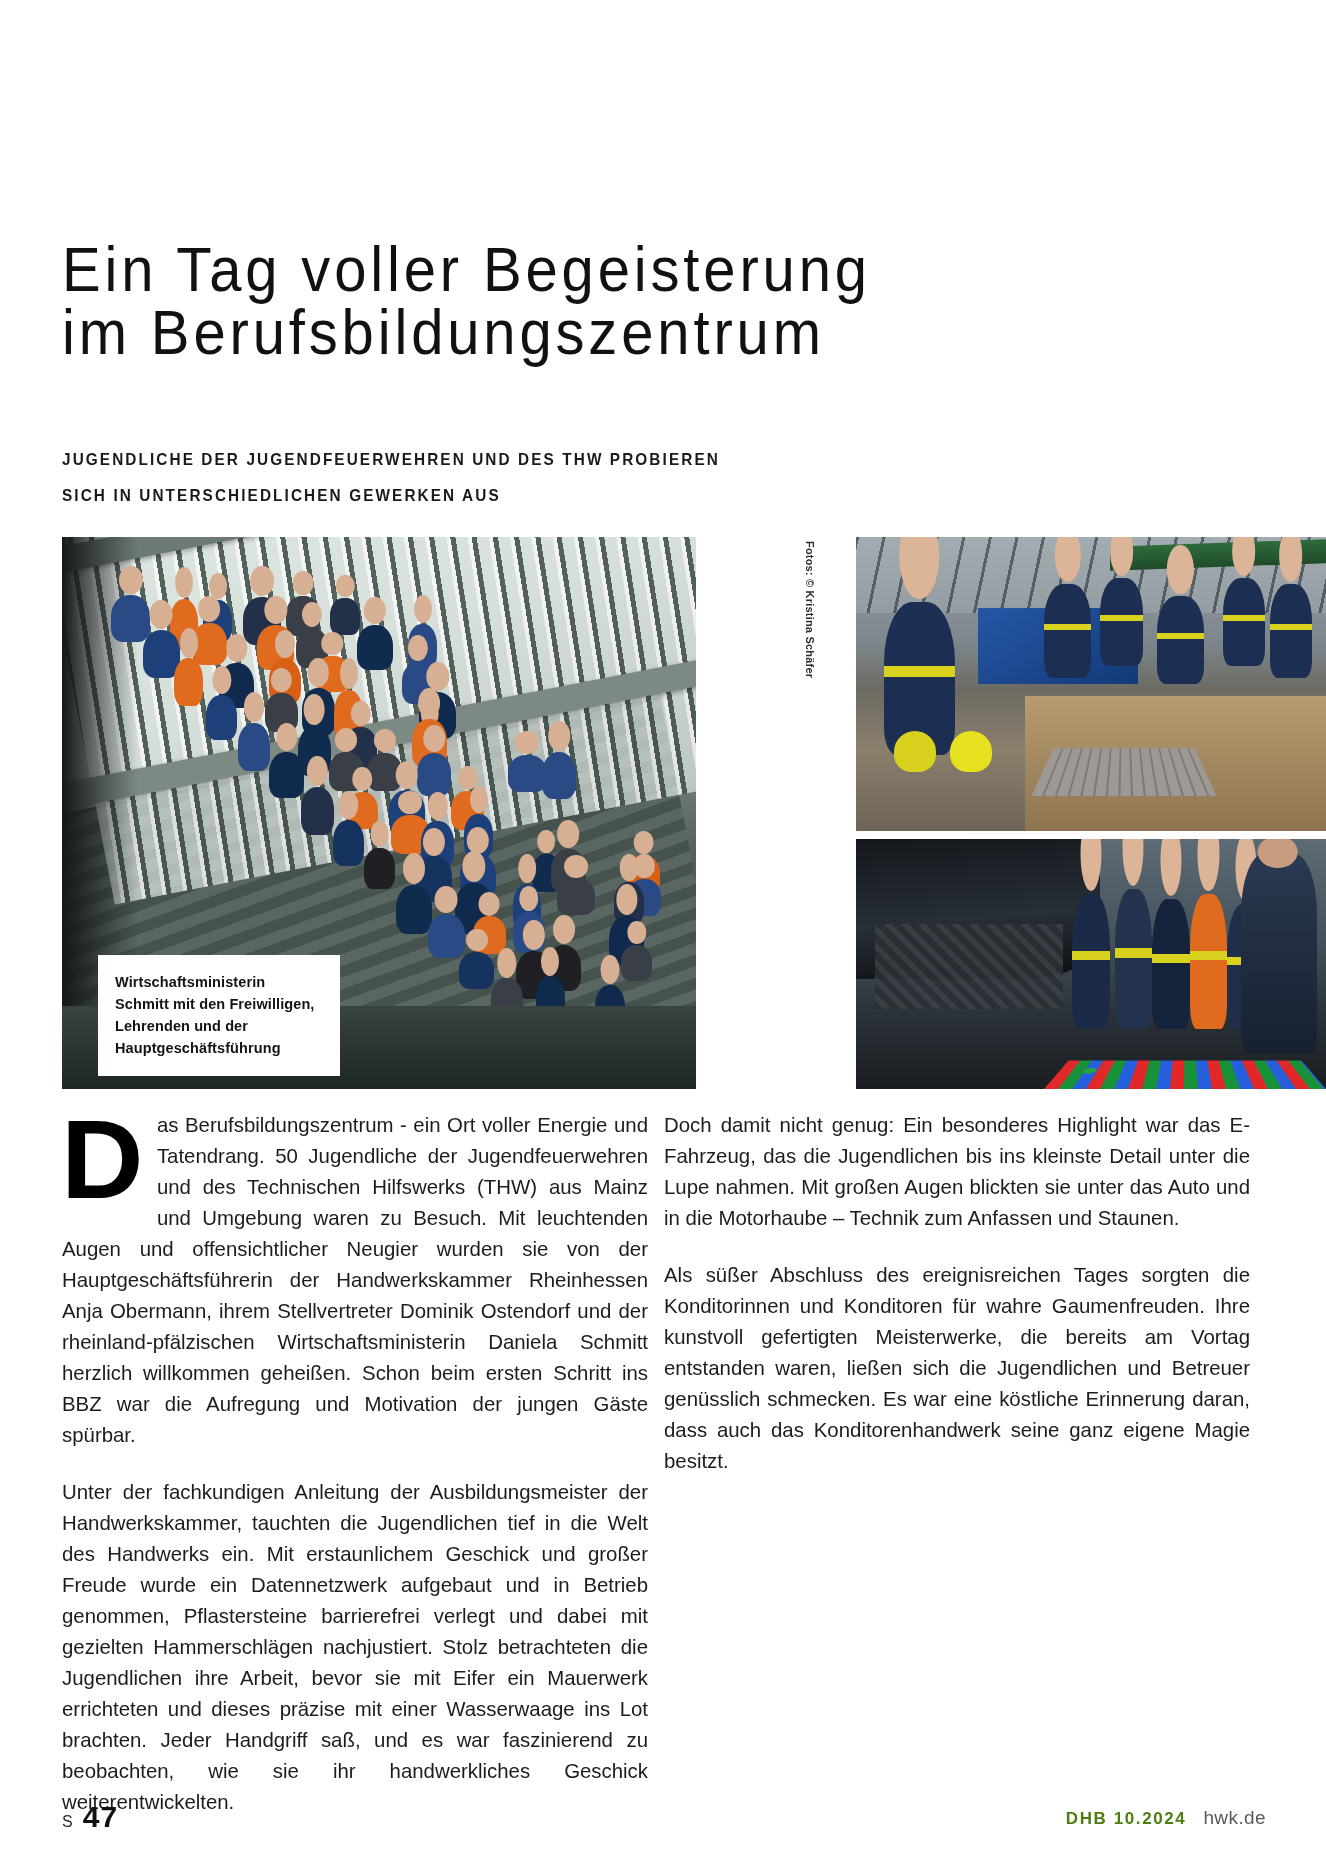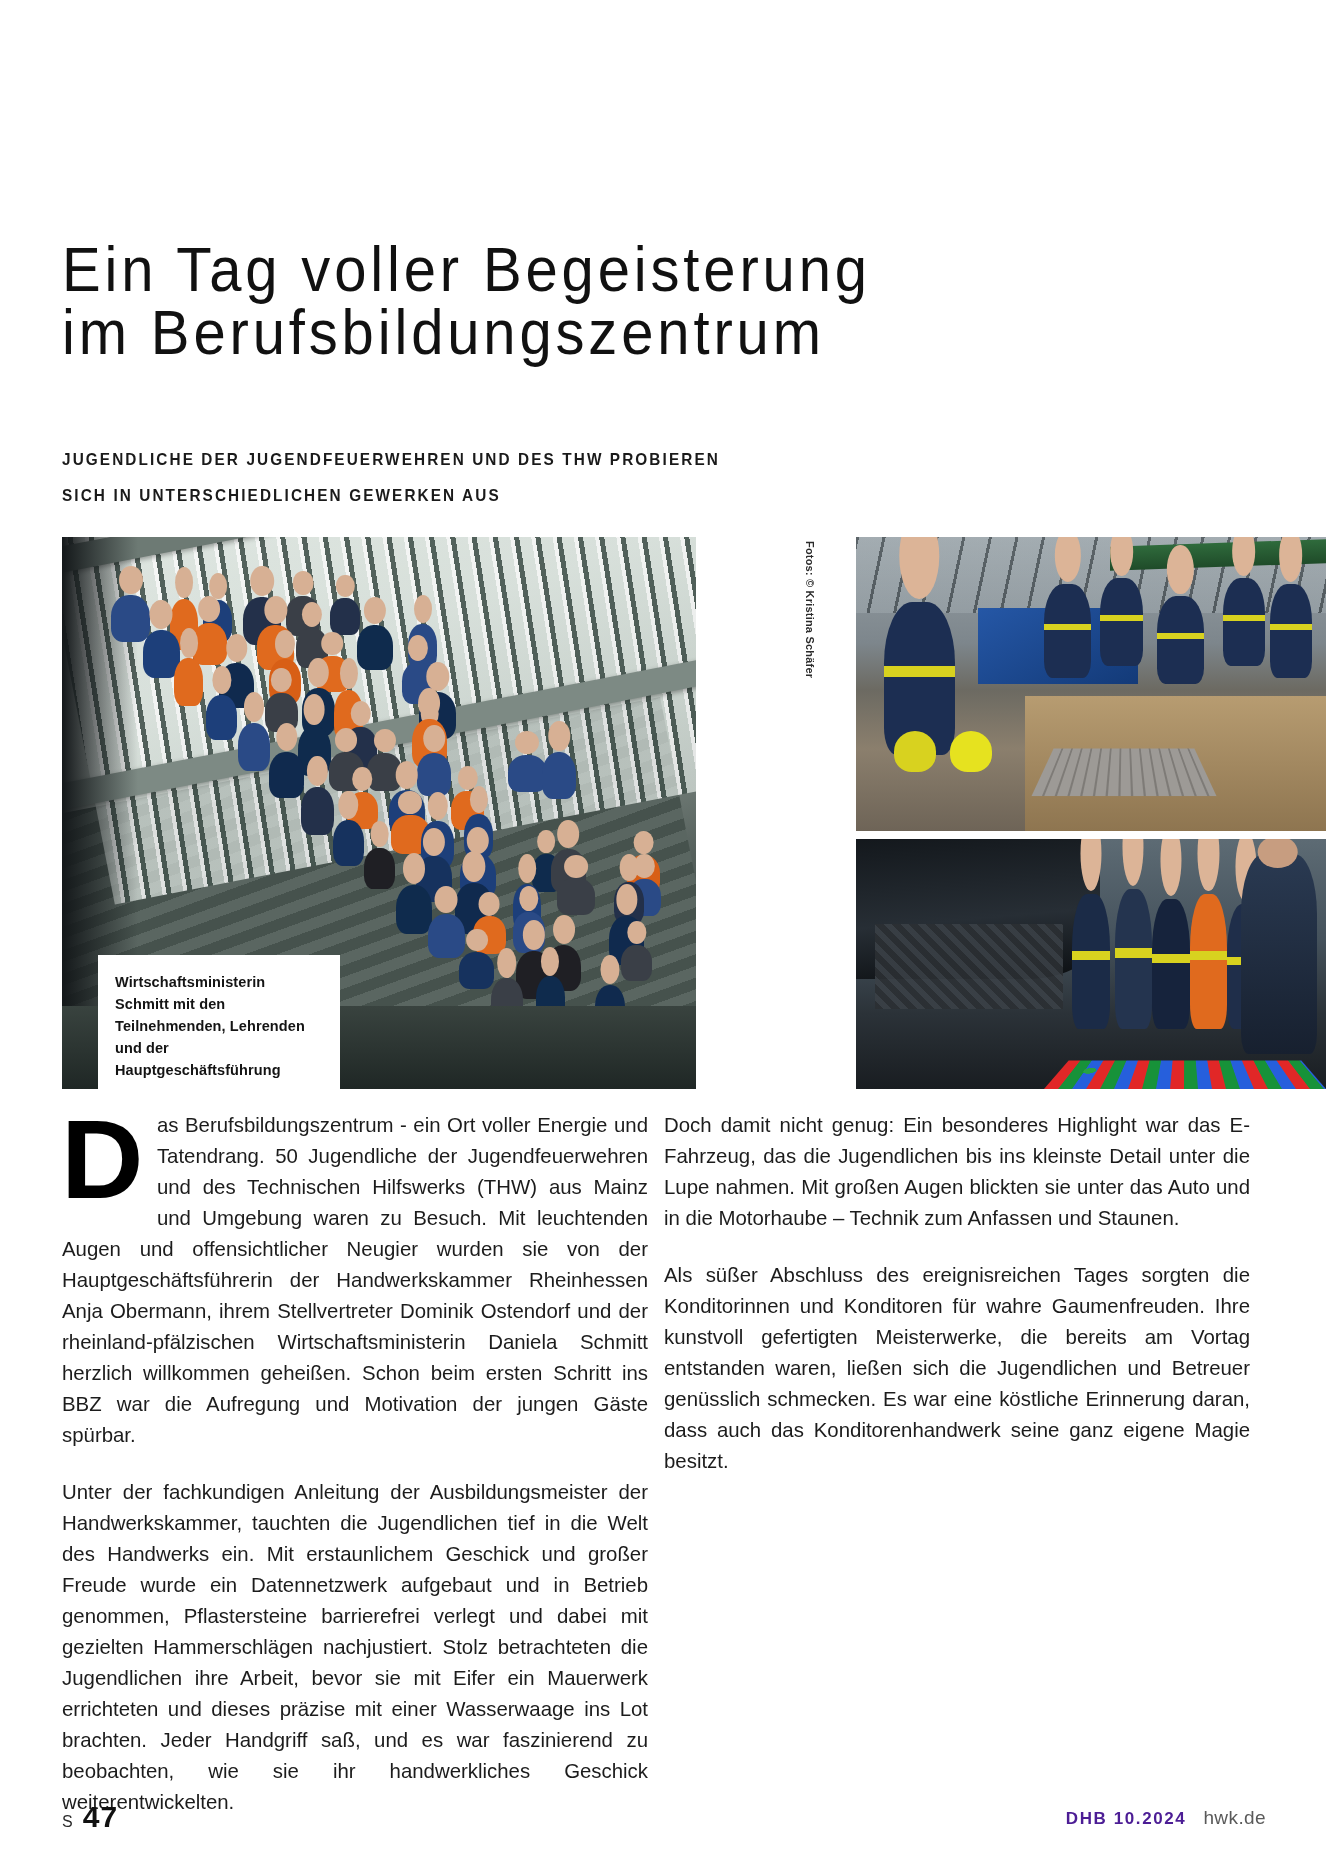--- a/index.html
+++ b/index.html
@@ -358,21 +358,21 @@
     top: 1807px;
     display: flex;
     align-items: baseline;
     gap: 17px;
     font-family: "Liberation Sans Narrow", "Liberation Sans", sans-serif;
   }
   .footer-issue {
     font-size: 17px;
     font-weight: bold;
     letter-spacing: 1.6px;
-    color: #4c1d95;
+    color: #4d7c0f;
   }
   .footer-url {
     font-size: 19px;
     font-weight: 400;
     letter-spacing: 0.4px;
     color: #5a5a5a;
   }
 </style>
 </head>
 <body>
@@ -491,21 +491,21 @@
         <div class="thw-suit" style="left: 55%; top: 20%; width: 8%; height: 56%; background: rgb(36, 52, 79);"></div>
         <div class="thw-suit" style="left: 63%; top: 24%; width: 8%; height: 52%; background: rgb(22, 35, 60);"></div>
         <div class="thw-suit" style="left: 71%; top: 22%; width: 8%; height: 54%; background: rgb(224, 106, 30);"></div>
         <div class="thw-suit" style="left: 79%; top: 26%; width: 8%; height: 50%; background: rgb(31, 46, 74);"></div>
       </div>
     <div class="teacher"></div>
     <div class="green-mat"></div>
   </div>
 
   <div class="caption-box">
-    <div class="caption-text">Wirtschaftsministerin Schmitt mit den Teilnehmenden, Lehrenden und der Hauptgeschäftsführung</div>
+    <div class="caption-text">Wirtschaftsministerin Schmitt mit den Freiwilligen, Lehrenden und der Hauptgeschäftsführung</div>
   </div>
 
   <div class="col" id="col-left">
     <p>
       <span class="dropcap">D</span><span>as Berufsbildungszentrum - ein Ort voller Energie und Tatendrang. 50 Jugendliche der Jugendfeuerwehren und des Technischen Hilfswerks (THW) aus Mainz und Umgebung waren zu Besuch. Mit leuchtenden Augen und offensichtlicher Neugier wurden sie von der Hauptgeschäftsführerin der Handwerkskammer Rheinhessen Anja Obermann, ihrem Stellvertreter Dominik Ostendorf und der rheinland-pfälzischen Wirtschaftsministerin Daniela Schmitt herzlich willkommen geheißen. Schon beim ersten Schritt ins BBZ war die Aufregung und Motivation der jungen Gäste spürbar.</span>
     </p>
     <p>Unter der fachkundigen Anleitung der Ausbildungsmeister der Handwerkskammer, tauchten die Jugendlichen tief in die Welt des Handwerks ein. Mit erstaunlichem Geschick und großer Freude wurde ein Datennetzwerk aufgebaut und in Betrieb genommen, Pflastersteine barrierefrei verlegt und dabei mit gezielten Hammerschlägen nachjustiert. Stolz betrachteten die Jugendlichen ihre Arbeit, bevor sie mit Eifer ein Mauerwerk errichteten und dieses präzise mit einer Wasserwaage ins Lot brachten. Jeder Handgriff saß, und es war faszinierend zu beobachten, wie sie ihr handwerkliches Geschick weiterentwickelten.</p>
   </div>
 
   <div class="col" id="col-right">

